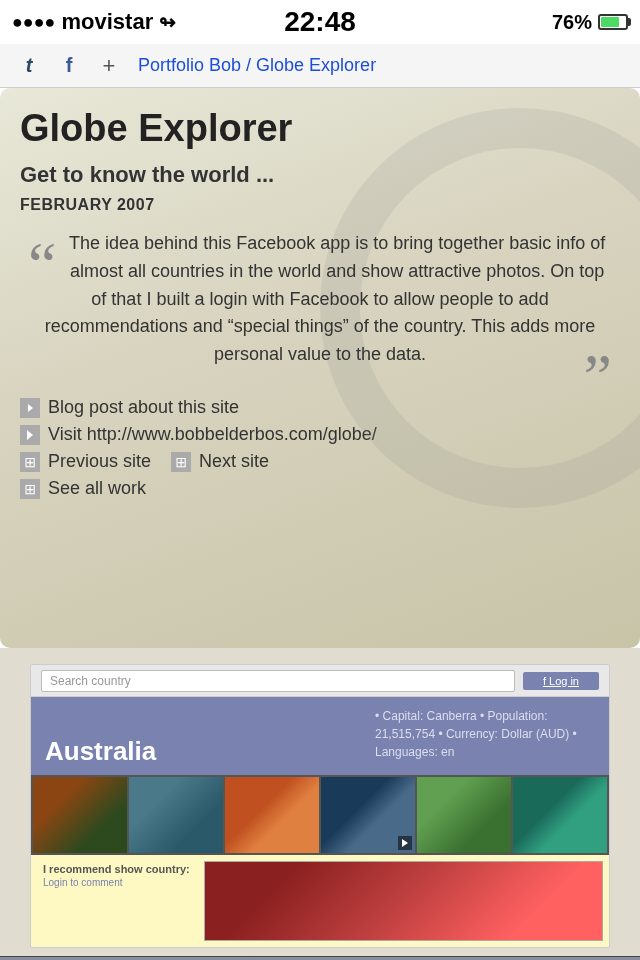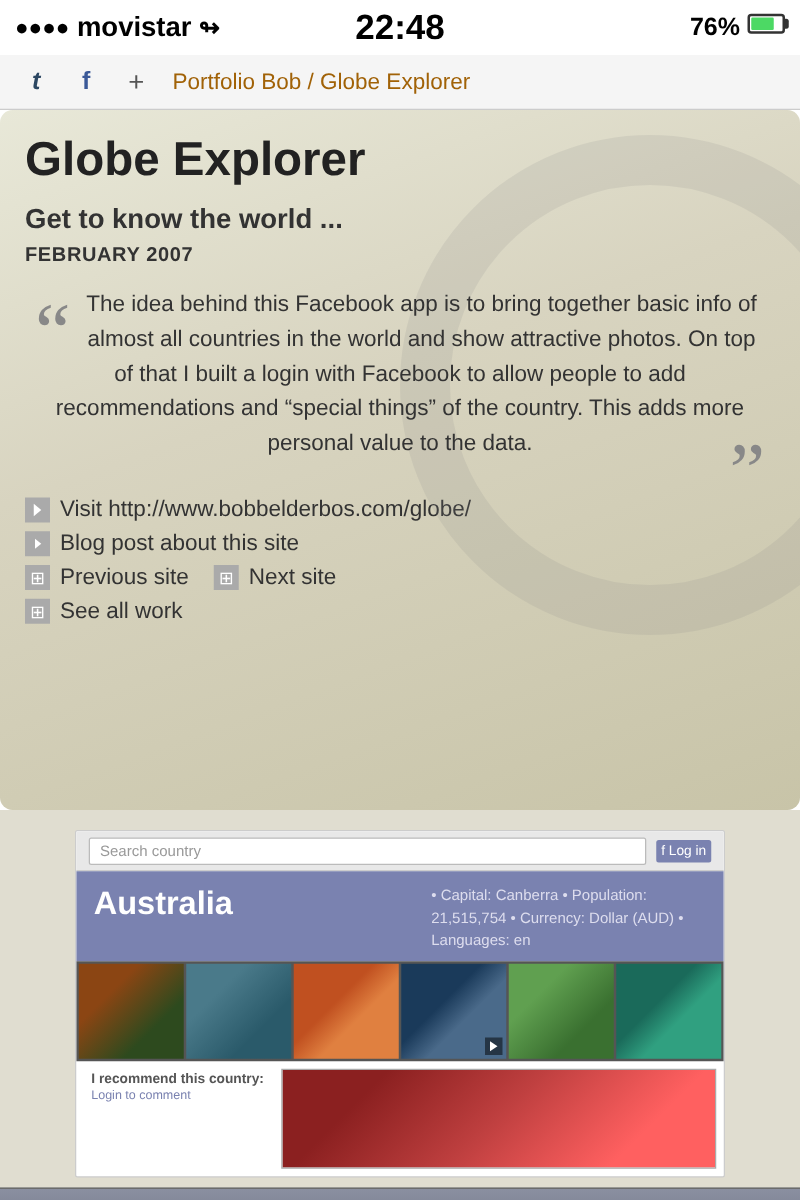--- a/index.html
+++ b/index.html
@@ -15,21 +15,21 @@
       justify-content: space-between;
       padding: 0 12px;
       font-size: 22px;
       font-weight: bold;
     }
     .status-left { display: flex; align-items: center; gap: 6px; }
     .status-signal { font-size: 18px; }
     .status-carrier { font-size: 22px; font-weight: bold; }
     .status-wifi { font-size: 20px; }
     .status-time { font-size: 28px; font-weight: bold; position: absolute; left: 50%; transform: translateX(-50%); }
-    .status-right { display: flex; gap: 6px; font-size: 20px; }
+    .status-right { display: flex; align-items: center; gap: 6px; font-size: 20px; }
     .battery-pct { font-size: 20px; }
     .battery-icon { width: 30px; height: 16px; border: 2px solid #333; border-radius: 3px; position: relative; display: inline-flex; align-items: center; padding: 1px; }
     .battery-icon::after { content: ''; width: 3px; height: 8px; background: #333; position: absolute; right: -5px; top: 50%; transform: translateY(-50%); border-radius: 0 2px 2px 0; }
     .battery-fill { height: 100%; width: 76%; background: #4cd964; border-radius: 1px; }
 
     
     .nav-bar {
       background: #f5f5f5;
       border-bottom: 1px solid #ccc;
       height: 44px;
@@ -41,21 +41,21 @@
     .nav-icon {
       width: 30px; height: 30px;
       display: flex; align-items: center; justify-content: center;
       font-size: 18px;
       color: #555;
       cursor: pointer;
     }
     .nav-icon-tumblr { font-weight: bold; font-style: italic; color: #2c4762; font-size: 20px; }
     .nav-icon-facebook { font-weight: bold; color: #3b5998; font-size: 20px; }
     .nav-icon-plus { color: #555; font-size: 22px; }
-    .nav-title { font-size: 18px; color: #a16207; margin-left: 4px; }
+    .nav-title { font-size: 18px; color: #1d4ed8; margin-left: 4px; }
 
     
     .main-content {
       background: linear-gradient(160deg, #e8e8d8 0%, #d8d4c0 40%, #c8c4a8 100%);
       padding: 20px 20px 28px 20px;
       position: relative;
       min-height: 560px;
       border-radius: 10px;
     }
 
@@ -183,26 +183,26 @@
       color: #333;
     }
 
     
     .screenshot-section {
       background: #e0ddd0;
       padding: 16px 8px 8px 8px;
       min-height: 220px;
     }
     .screenshot-frame {
-      background: #ffffff;
+      background: #fef9c3;
       border: 1px solid #ccc;
       border-radius: 2px;
       overflow: hidden;
       margin: 0 auto;
-      width: 520px;
+      width: 580px;
     }
     .screenshot-header {
       background: #e8e8e8;
       height: 32px;
       display: flex;
       align-items: center;
       padding: 0 10px;
       gap: 8px;
       border-bottom: 1px solid #ccc;
     }
@@ -214,32 +214,33 @@
       border-radius: 2px;
       display: flex;
       align-items: center;
       padding: 0 8px;
     }
     .screenshot-search-text { font-size: 12px; color: #999; }
     .screenshot-login-btn {
       background: #7a82b0;
       color: #fff;
       font-size: 11px;
-      padding: 3px 4px;
+      padding: 3px 20px;
       border-radius: 2px;
       white-space: nowrap;
+      text-decoration: underline;
     }
     .screenshot-country-header {
       background: #7a82b0;
       padding: 10px 14px 8px 14px;
       display: flex;
       justify-content: space-between;
       align-items: flex-start;
     }
-    .country-name { font-size: 26px; font-weight: bold; color: #fff; }
+    .country-name { font-size: 26px; font-weight: bold; color: #fff; margin-top: 29px; }
     .country-meta { font-size: 12px; color: #dde; line-height: 1.5; text-align: left; max-width: 220px; }
     .screenshot-images {
       display: flex;
       height: 80px;
       gap: 2px;
       padding: 2px;
       background: #555;
     }
     .img-block {
       flex: 1;
@@ -364,26 +365,26 @@
   <div class="date-label">FEBRUARY 2007</div>
 
   <div class="quote-container">
     <span class="quote-mark-open">“</span>
     <p class="quote-text">The idea behind this Facebook app is to bring together basic info of almost all countries in the world and show attractive photos. On top of that I built a login with Facebook to allow people to add recommendations and “special things” of the country. This adds more personal value to the data.</p>
     <span class="quote-mark-close">”</span>
   </div>
 
   <div class="links-section">
     <div class="link-item">
+      <span class="link-icon arrow-right-small"></span>
+      <span>Blog post about this site</span>
+    </div>
+    <div class="link-item">
       <span class="link-icon arrow-right"></span>
       <span>Visit http://www.bobbelderbos.com/globe/</span>
-    </div>
-    <div class="link-item">
-      <span class="link-icon arrow-right-small"></span>
-      <span>Blog post about this site</span>
     </div>
     <div class="link-row">
       <div class="link-item-inline">
         <span class="link-icon grid"></span>
         <span>Previous site</span>
       </div>
       <div class="link-item-inline">
         <span class="link-icon grid"></span>
         <span>Next site</span>
       </div>
@@ -417,21 +418,21 @@
       <div class="img-block img-block-3"></div>
       <div class="img-block img-block-4">
         <div class="play-btn"></div>
       </div>
       <div class="img-block img-block-5"></div>
       <div class="img-block img-block-6"></div>
     </div>
 
     <div class="screenshot-bottom">
       <div class="recommend-section">
-        <div class="recommend-title">I recommend this country:</div>
+        <div class="recommend-title">I recommend show country:</div>
         <div class="recommend-link">Login to comment</div>
       </div>
       <div class="red-photo"></div>
     </div>
   </div>
 </div>
 
 <div class="bottom-toolbar">
   <div class="toolbar-btn">
     <svg width="28" height="28" viewBox="0 0 28 28">

